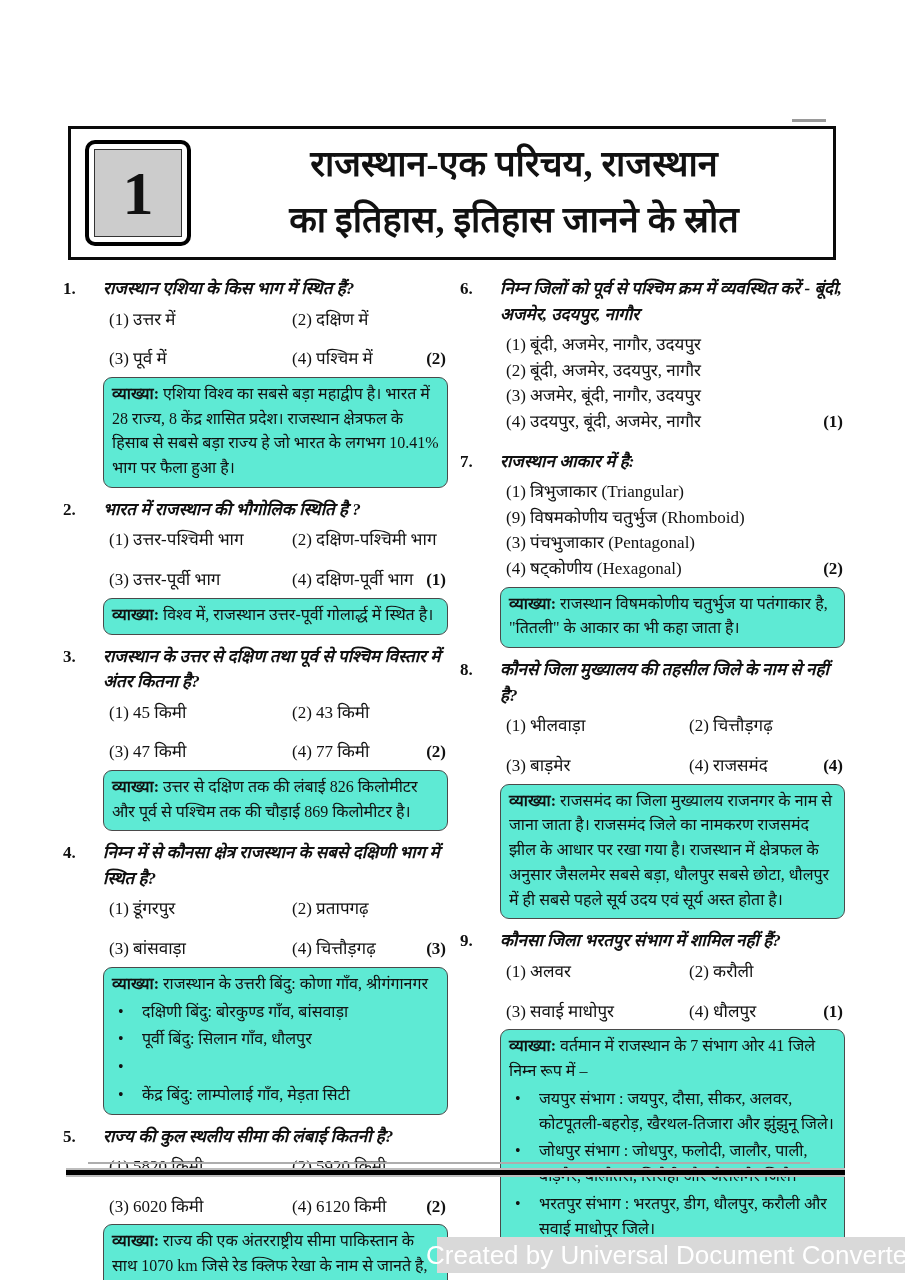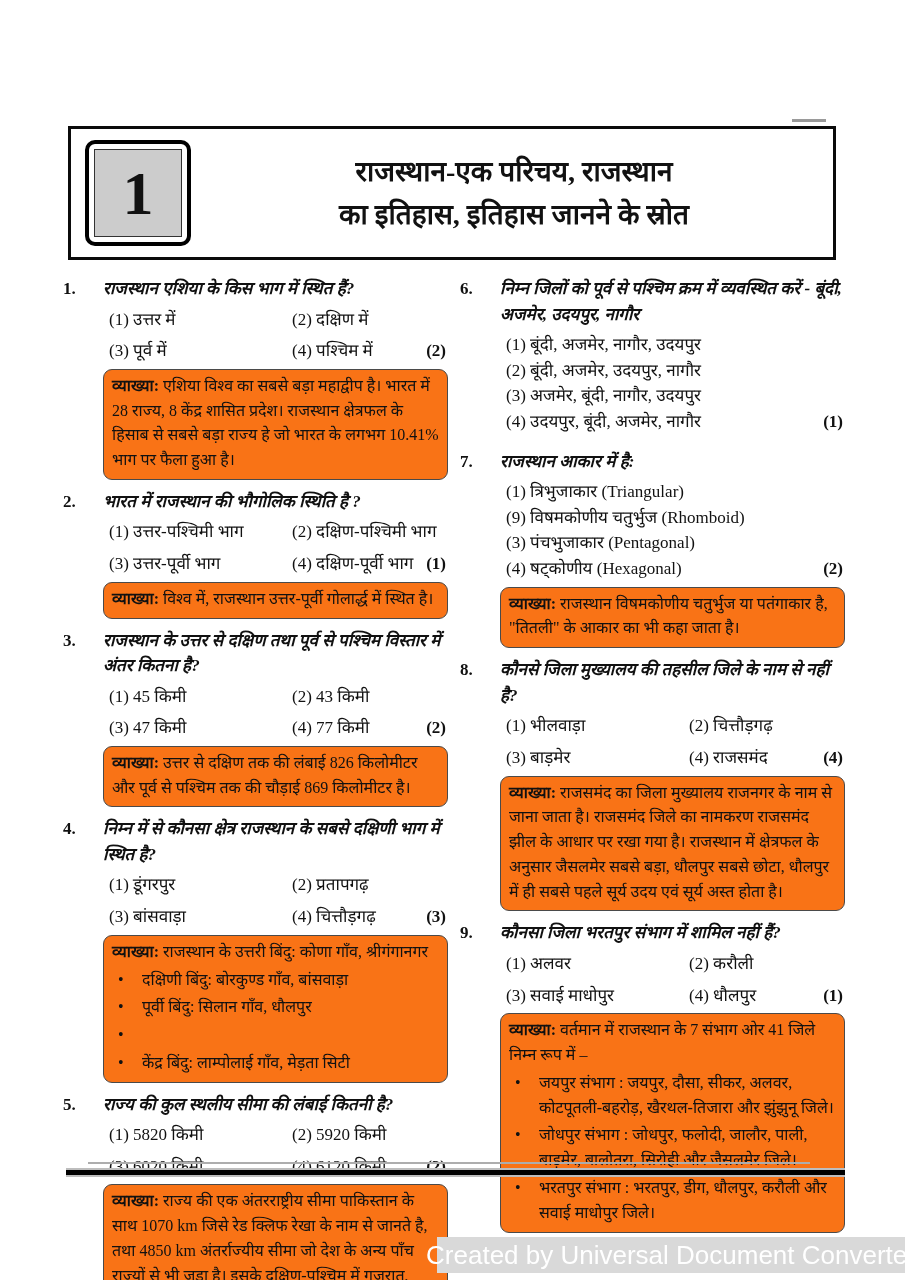--- a/index.html
+++ b/index.html
@@ -36,21 +36,21 @@
     display:flex; align-items:center; justify-content:center;
   }
   .chapter-number {
     font-size:62px; font-weight:bold; line-height:1;
     font-family:"Liberation Serif",serif;
   }
   .chapter-title {
     position:absolute; left:130px; right:6px; top:0; bottom:0;
     display:flex; flex-direction:column; align-items:center; justify-content:center;
     text-align:center;
-    font-weight:bold; font-size:28px; line-height:1.55;
+    font-weight:bold; font-size:36px; line-height:1.55;
   }
 
   
   .columns {
     position:absolute; left:63px; top:276px; width:782px;
     display:flex; gap:12px;
   }
   .col { width:385px; }
 
   .q { display:flex; margin-bottom:9px; }
@@ -59,32 +59,32 @@
     font-weight:bold; font-size:17px; line-height:1.5;
   }
   .q-body { flex:1; min-width:0; }
   .q-text {
     font-weight:bold; font-size:17px; line-height:1.5;
     margin-bottom:6px;
     font-style:italic;
   }
   .opts-wrap { position:relative; padding-left:6px; margin-bottom:5px; }
   .opts-grid {
-    display:grid; grid-template-columns:54% 46%; row-gap:7px;
+    display:grid; grid-template-columns:54% 46%; row-gap:15px;
     font-size:17px; line-height:1.45;
   }
   .opts-list { display:flex; flex-direction:column; row-gap:1px;
     font-size:17px; line-height:1.45; }
   .answer-key {
     position:absolute; right:2px; bottom:0;
     font-weight:bold; font-size:17px; line-height:1.45;
   }
 
   .expl {
-    background:#f97316;
+    background:#5eead4;
     border:1.5px solid #4a4a4a;
     border-radius:9px;
     padding:4px 8px 6px 8px;
     font-size:16px; line-height:1.55;
   }
   .expl-label { font-weight:bold; }
   .bullet-row { display:flex; margin-top:3px; }
   .bullet-dot { width:30px; flex-shrink:0; text-align:left; padding-left:6px; }
 
   

